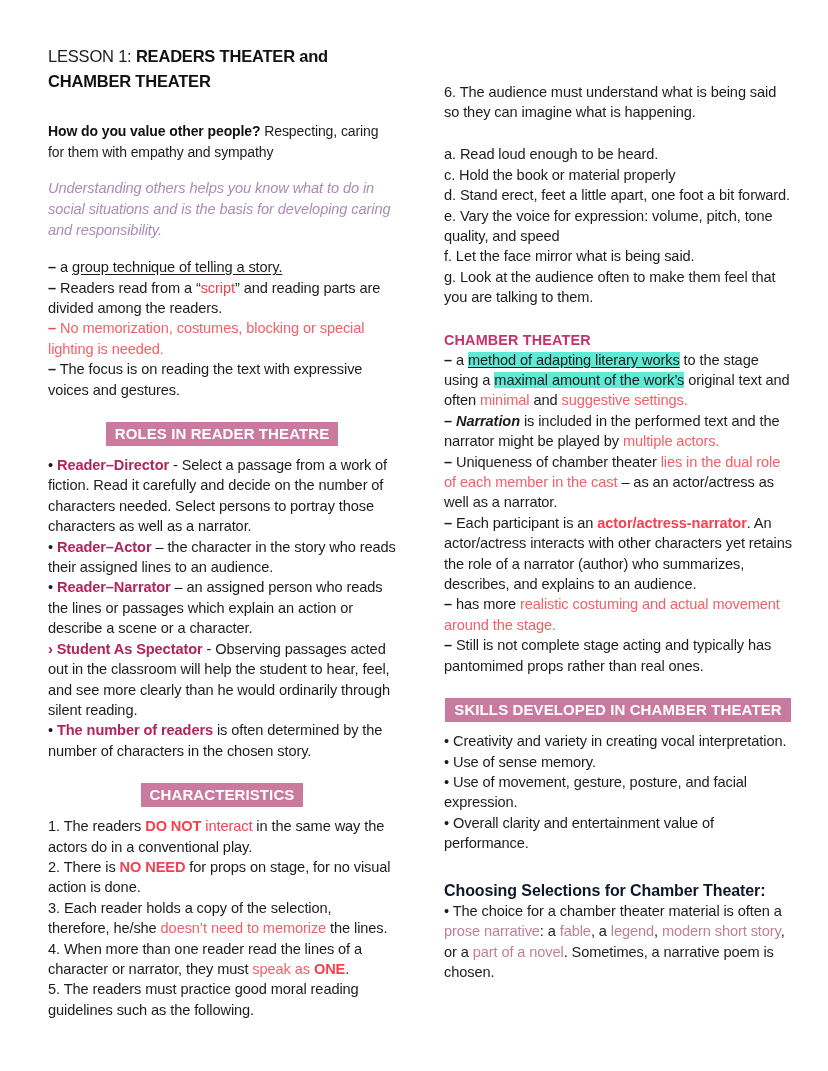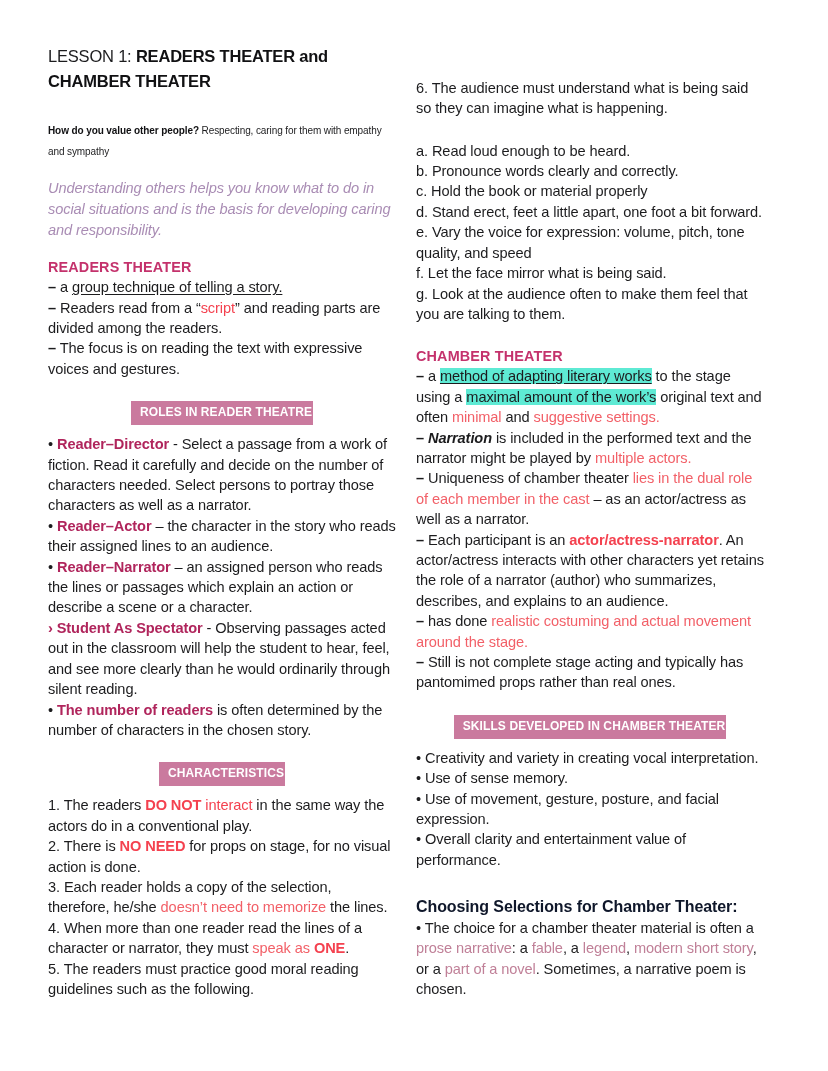--- a/index.html
+++ b/index.html
@@ -18,22 +18,22 @@
   .page {
     position: relative;
     width: 828px;
     height: 1071px;
     box-sizing: border-box;
     padding: 44px 46px 20px 48px;
     background: #ffffff;
   }
   .columns {
     display: flex;
-    gap: 20px;
-    align-items: flex-end;
+    gap: 48px;
+    align-items: center;
   }
   .col {
     width: 348px;
     flex: 0 0 348px;
   }
   
   .p {
     font-size: 14.6px;
     line-height: 20.4px;
     margin: 0;
@@ -55,21 +55,21 @@
     font-weight: 400;
     color: #1c1c1e;
   }
   .title .title-main {
     font-weight: 700;
     color: #111113;
   }
 
   
   .lead {
-    font-size: 10px;
+    font-size: 14px;
     line-height: 20.6px;
   }
   .lead .q { font-weight: 700; color: #111113; }
 
   
   .quote {
     font-style: italic;
     color: #a98cb4;
     font-size: 14.6px;
     line-height: 21px;
@@ -87,24 +87,24 @@
   
   .badge-wrap {
     display: flex;
     justify-content: center;
   }
   .badge {
     display: inline-block;
     background: #ca7a9e;
     color: #ffffff;
     font-weight: 700;
-    font-size: 12px;
+    font-size: 15px;
     line-height: 17px;
     letter-spacing: 0.1px;
-    padding: 3px 1px 4px 9px;
+    padding: 3px 9px 4px 9px;
     white-space: nowrap;
   }
 
   
   .navy-head {
     font-weight: 700;
     color: #0f172a;
     font-size: 16px;
     line-height: 20.5px;
   }
@@ -144,30 +144,32 @@
       <p class="p lead">
         <span class="q">How do you value other people?</span><span> Respecting, caring for them with empathy and sympathy</span>
       </p>
 
       <div class="spacer-md"></div>
 
       <p class="p quote">Understanding others helps you know what to do in social situations and is the basis for developing caring and responsibility.</p>
 
       <div class="spacer-md"></div>
 
-      <p class="p sec-head">READERS THEATER</p>
 
       <p class="p">
         <span class="dash">–</span><span> a </span><span class="u">group technique of telling a story.</span>
       </p>
 
       <p class="p">
         <span class="dash">–</span><span> Readers read from a “</span><span class="red">script</span><span>” and reading parts are divided among the readers.</span>
       </p>
 
+      <p class="p">
+        <span class="dash red">–</span><span class="red-soft"> No memorization, costumes, blocking or special lighting is needed.</span>
+      </p>
 
       <p class="p">
         <span class="dash">–</span><span> The focus is on reading the text with expressive voices and gestures.</span>
       </p>
 
       <div class="spacer-lg"></div>
 
       <div class="badge-wrap">
         <span class="badge">ROLES IN READER THEATRE</span>
       </div>
@@ -214,21 +216,20 @@
 
     </div>
 
     <div class="col">
 
       <p class="p">6. The audience must understand what is being said so they can imagine what is happening.</p>
 
       <div class="spacer-lg"></div>
 
       <p class="p semi">a. Read loud enough to be heard.</p>
-      <p class="p semi">b. Pronounce words clearly and correctly.</p>
       <p class="p semi">c. Hold the book or material properly</p>
       <p class="p semi">d. Stand erect, feet a little apart, one foot a bit forward.</p>
       <p class="p semi">e. Vary the voice for expression: volume, pitch, tone quality, and speed</p>
       <p class="p semi">f. Let the face mirror what is being said.</p>
       <p class="p semi">g. Look at the audience often to make them feel that you are talking to them.</p>
 
       <div class="spacer-lg"></div>
 
       <p class="p sec-head">CHAMBER THEATER</p>
 
@@ -242,21 +243,21 @@
 
       <p class="p">
         <span class="dash">–</span><span> Uniqueness of chamber theater </span><span class="red-soft">lies in the dual role of each member in the cast</span><span> – as an actor/actress as well as a narrator.</span>
       </p>
 
       <p class="p">
         <span class="dash">–</span><span> Each participant is an </span><span class="red-b">actor/actress-narrator</span><span>. An actor/actress interacts with other characters yet retains the role of a narrator (author) who summarizes, describes, and explains to an audience.</span>
       </p>
 
       <p class="p">
-        <span class="dash">–</span><span> has done </span><span class="red-soft">realistic costuming and actual movement around the stage.</span>
+        <span class="dash">–</span><span> has more </span><span class="red-soft">realistic costuming and actual movement around the stage.</span>
       </p>
 
       <p class="p">
         <span class="dash">–</span><span> Still is not complete stage acting and typically has pantomimed props rather than real ones.</span>
       </p>
 
       <div class="spacer-lg"></div>
 
       <div class="badge-wrap">
         <span class="badge">SKILLS DEVELOPED IN CHAMBER THEATER</span>

